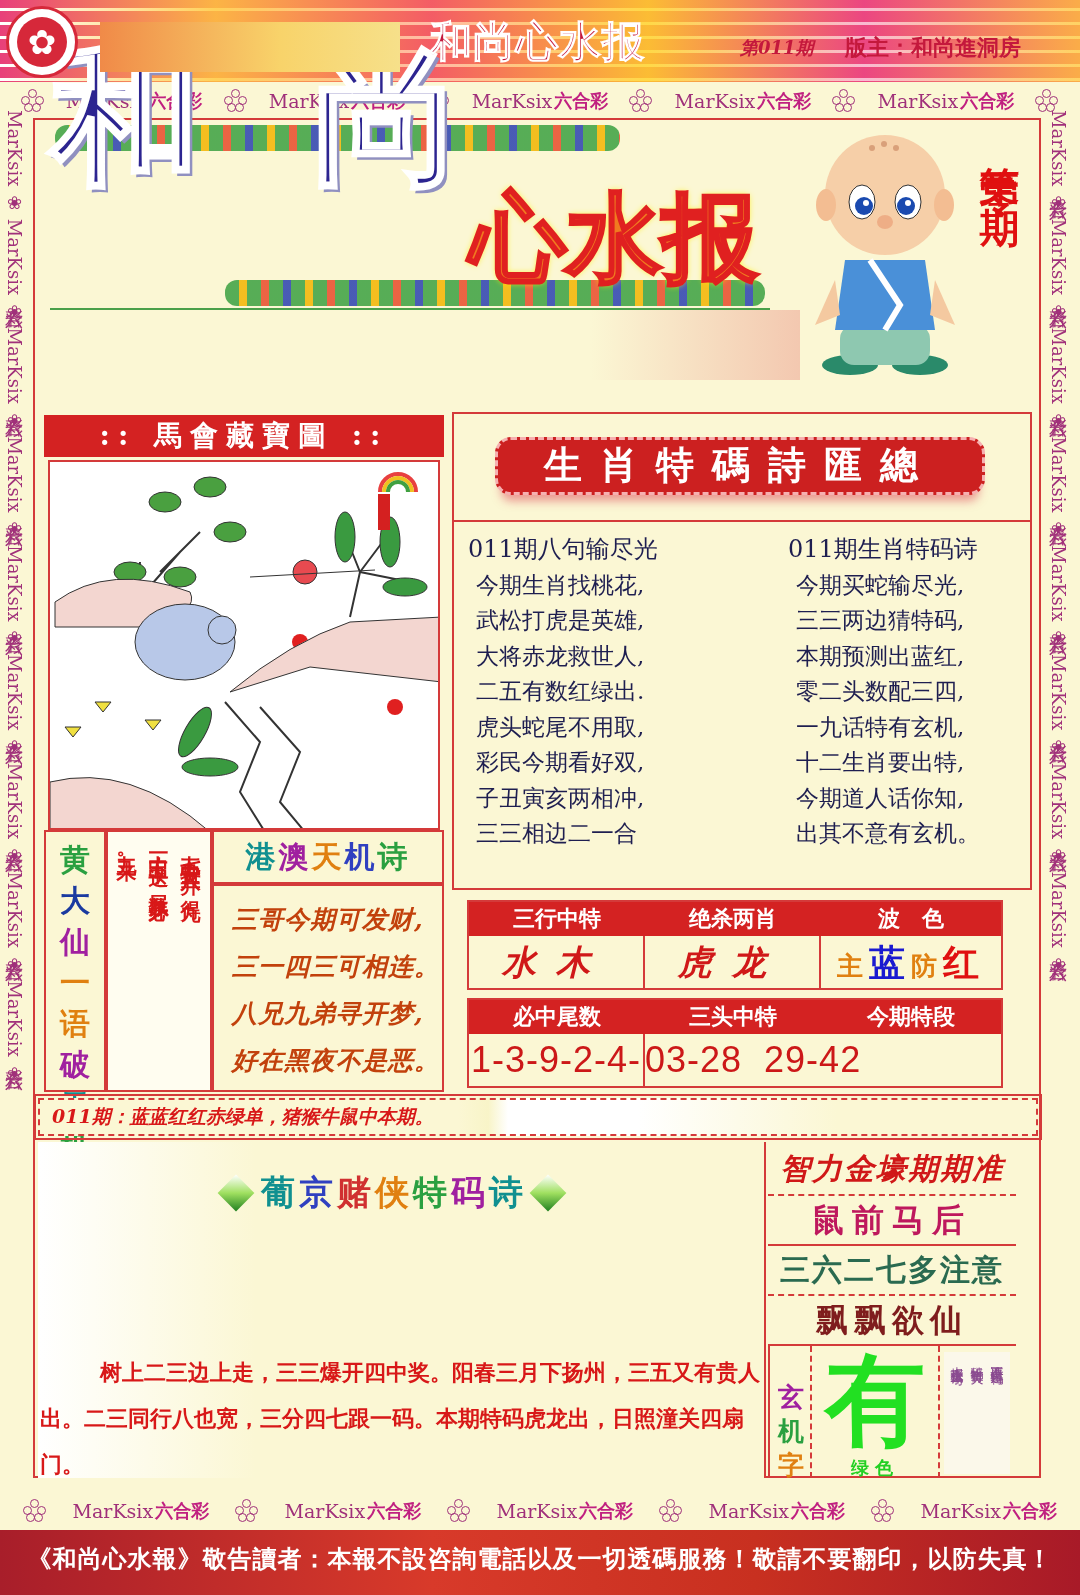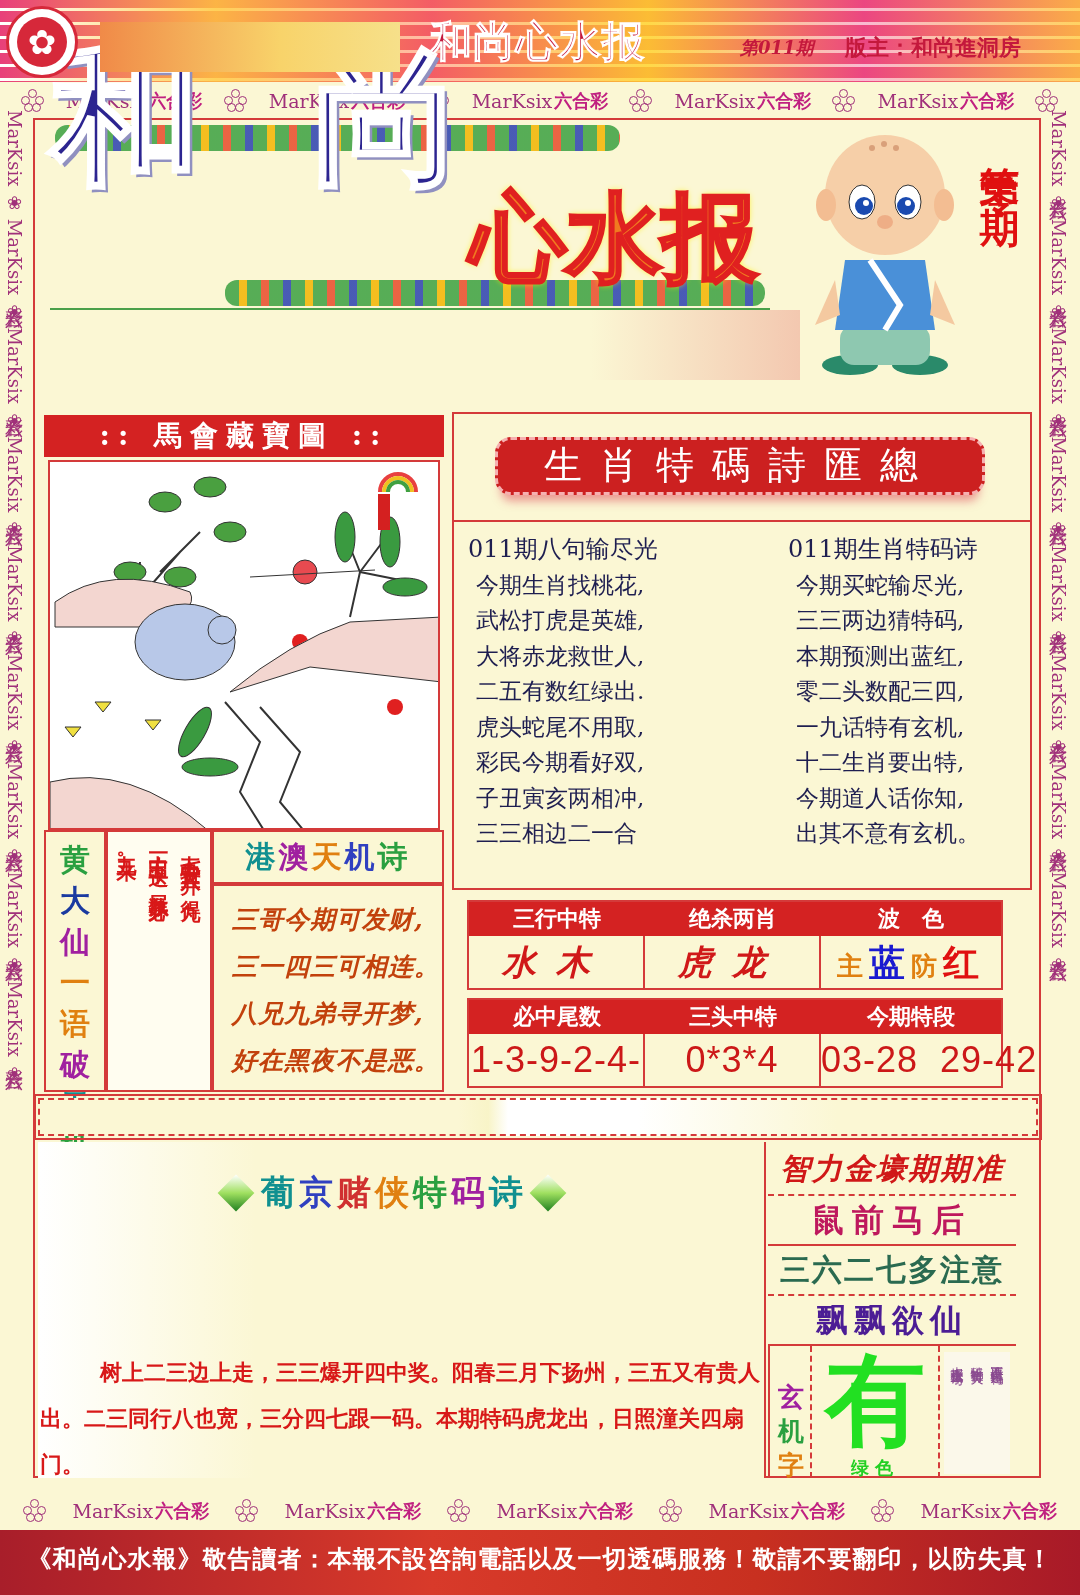--- a/index.html
+++ b/index.html
@@ -39,21 +39,21 @@
 
   
   .red-head { background:#d42222; color:#fff; text-align:center; font-weight:bold; }
 
   
   .map-head { position:absolute; left:44px; top:415px; width:400px; height:42px; font-size:28px; line-height:42px; letter-spacing:8px; }
   .map-box { position:absolute; left:48px; top:460px; width:392px; height:370px; background:#fff; border:2px solid #d43a3a; overflow:hidden; }
 
   
   .poem-area { position:absolute; left:452px; top:412px; width:580px; height:478px; border:2px solid #d43a3a; }
-  .poem-banner { position:absolute; left:495px; top:437px; width:490px; height:58px; background:#cc2020; border-radius:16px; border:3px dashed #f6b0b0; color:#fff; font-size:38px; font-weight:normal; text-align:center; line-height:50px; letter-spacing:18px; box-shadow: 0 12px 10px -6px rgba(220,60,80,0.5); }
+  .poem-banner { position:absolute; left:495px; top:437px; width:490px; height:58px; background:#cc2020; border-radius:16px; border:3px dashed #f6b0b0; color:#fff; font-size:38px; font-weight:bold; text-align:center; line-height:50px; letter-spacing:18px; box-shadow: 0 12px 10px -6px rgba(220,60,80,0.5); }
   .poem-divider { position:absolute; left:452px; top:520px; width:580px; height:2px; background:#d43a3a; }
   .poem-col { position:absolute; top:532px; color:#1e1e50; font-size:23px; line-height:35.5px; }
   .poem-col .ttl { font-size:24px; }
   .poem-col .ln { padding-left:8px; }
 
   
   .dtable { position:absolute; left:467px; width:536px; border:2px solid #d43a3a; display:grid; grid-template-columns: 176px 176px 180px; }
   .dtable .h { background:#d42222; color:#fff; font-weight:bold; font-size:22px; text-align:center; height:34px; line-height:34px; font-family:"DejaVu Sans", sans-serif; }
   .dtable .v { background:#fbf7d4; border-right:2px solid #d43a3a; text-align:center; color:#d01818; font-weight:bold; }
   .dtable .v:last-child { border-right:none; }
@@ -287,21 +287,20 @@
   <div class="v" style="letter-spacing:6px;font-style:normal;">
     <span style="color:#e08010;font-size:26px;">主</span><span style="color:#1a1ad0;font-size:36px;">蓝</span><span style="color:#e08010;font-size:26px;">防</span><span style="color:#e01010;font-size:36px;">红</span>
   </div>
 </div>
 
 <div class="dtable t2">
   <div class="h">必中尾数</div>
   <div class="h">三头中特</div>
   <div class="h">今期特段</div>
   <div class="v">1-3-9-2-4-0</div>
-  <div class="v">0*3*4</div>
   <div class="v" style="white-space:pre;">03-28  29-42</div>
 </div>
 
 <div class="wts">
   <span class="rainbow1">黄</span>
   <span class="rainbow2">大</span>
   <span class="rainbow3">仙</span>
   <span class="rainbow4">一</span>
   <span class="rainbow4">语</span>
   <span class="rainbow3">破</span>
@@ -319,40 +318,41 @@
   <span class="rainbow6">港</span><span class="rainbow3">澳</span><span class="rainbow4">天</span><span class="rainbow7">机</span><span class="rainbow1">诗</span>
 </div>
 <div class="tj-body">
   <div class="ln">三哥今期可发财,</div>
   <div class="ln">三一四三可相连。</div>
   <div class="ln">八兄九弟寻开梦,</div>
   <div class="ln">好在黑夜不是恶。</div>
 </div>
 
 <div class="period-line">
+  <span>011期：蓝蓝红红赤绿单，猪猴牛鼠中本期。</span>
 </div>
 
 <div class="lower-left"></div>
 <div class="pj-head">
   <span class="diamond"></span>
   <span class="rainbow6">葡</span>
     <span class="rainbow7">京</span>
     <span class="rainbow5">赌</span>
     <span class="rainbow4">侠</span>
     <span class="rainbow1">特</span>
     <span class="rainbow3">码</span>
     <span class="rainbow6">诗</span>
   <span class="diamond"></span>
 </div>
 <div class="pj-text">树上二三边上走，三三爆开四中奖。阳春三月下扬州，三五又有贵人出。二三同行八也宽，三分四七跟一码。本期特码虎龙出，日照潼关四扇门。</div>
 
 <div class="lr-row lr1">智力金壕期期准</div>
 <div class="lr-row lr2 rainbow1" style="color:#be185d;">鼠前马后</div>
 <div class="lr-row lr3" style="color:#2a6a50;">三六二七多注意</div>
-<div class="lr-row lr4" style="color:#4c1d95;text-align:center;">飘飘欲仙</div>
+<div class="lr-row lr4" style="color:#7f1d1d;text-align:center;">飘飘欲仙</div>
 <div class="lr-box"></div>
 <div class="xjz">
   <span class="rainbow3">玄</span>
   <span class="rainbow1">机</span>
   <span class="rainbow4">字</span>
 </div>
 <div class="big-char">
   <span class="c">有</span>
   <span class="s">绿色</span>
 </div>

